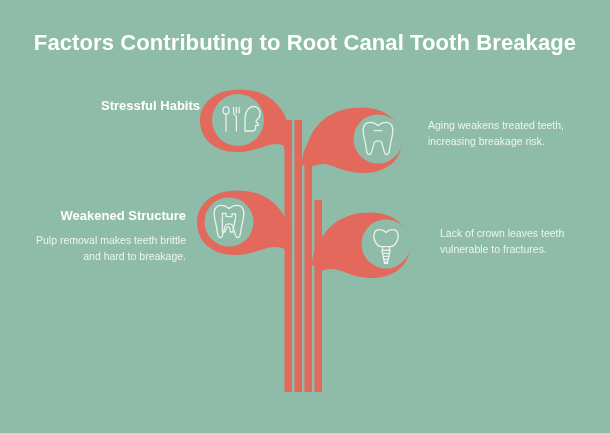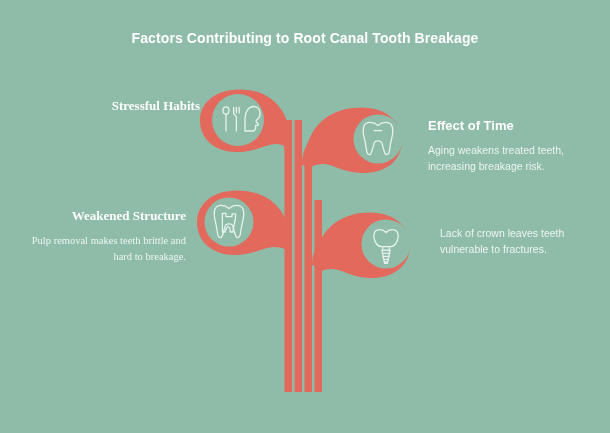--- a/index.html
+++ b/index.html
@@ -7,39 +7,39 @@
     width:610px;height:433px;overflow:hidden;
     font-family:"Liberation Sans", sans-serif;
     background:#8ebca9;
     position:relative;
   }
   #canvas{position:absolute;inset:0;width:610px;height:433px;}
   .title{
     position:absolute;left:0;top:30px;width:610px;
     text-align:center;
     color:#ffffff;
-    font-size:14px;
+    font-size:22px;
     font-weight:bold;
     letter-spacing:.1px;
   }
   .block{position:absolute;}
   .blk-head{
     color:#ffffff;
     font-size:13px;
     font-weight:bold;
     margin-bottom:9px;
     line-height:1.2;
   }
   .blk-body{
     color:#f2f7f4;
     font-size:10.5px;
     line-height:1.52;
     opacity:.96;
   }
-  .align-right{text-align:right;font-family:Liberation Serif, serif;}
+  .align-right{text-align:right;}
   .align-left{text-align:left;}
 
   
   #b-stress{left:48px;top:98px;width:152px;}
   #b-time{left:428px;top:118px;width:150px;}
   #b-weak{left:16px;top:208px;width:170px;}
   #b-crown{left:440px;top:226px;width:152px;}
 
   svg{display:block;}
 </style>
@@ -185,21 +185,20 @@
   </g>
 </svg>
 
 <div class="title">Factors Contributing to Root Canal Tooth Breakage</div>
 
 <div class="block align-right" id="b-stress">
   <div class="blk-head">Stressful Habits</div>
 </div>
 
 <div class="block align-left" id="b-time">
-  <div class="blk-head">Effect of Time</div>
   <div class="blk-body">Aging weakens treated teeth, increasing breakage risk.</div>
 </div>
 
 <div class="block align-right" id="b-weak">
   <div class="blk-head">Weakened Structure</div>
   <div class="blk-body">Pulp removal makes teeth brittle and hard to breakage.</div>
 </div>
 
 <div class="block align-left" id="b-crown">
   <div class="blk-body">Lack of crown leaves teeth vulnerable to fractures.</div>

